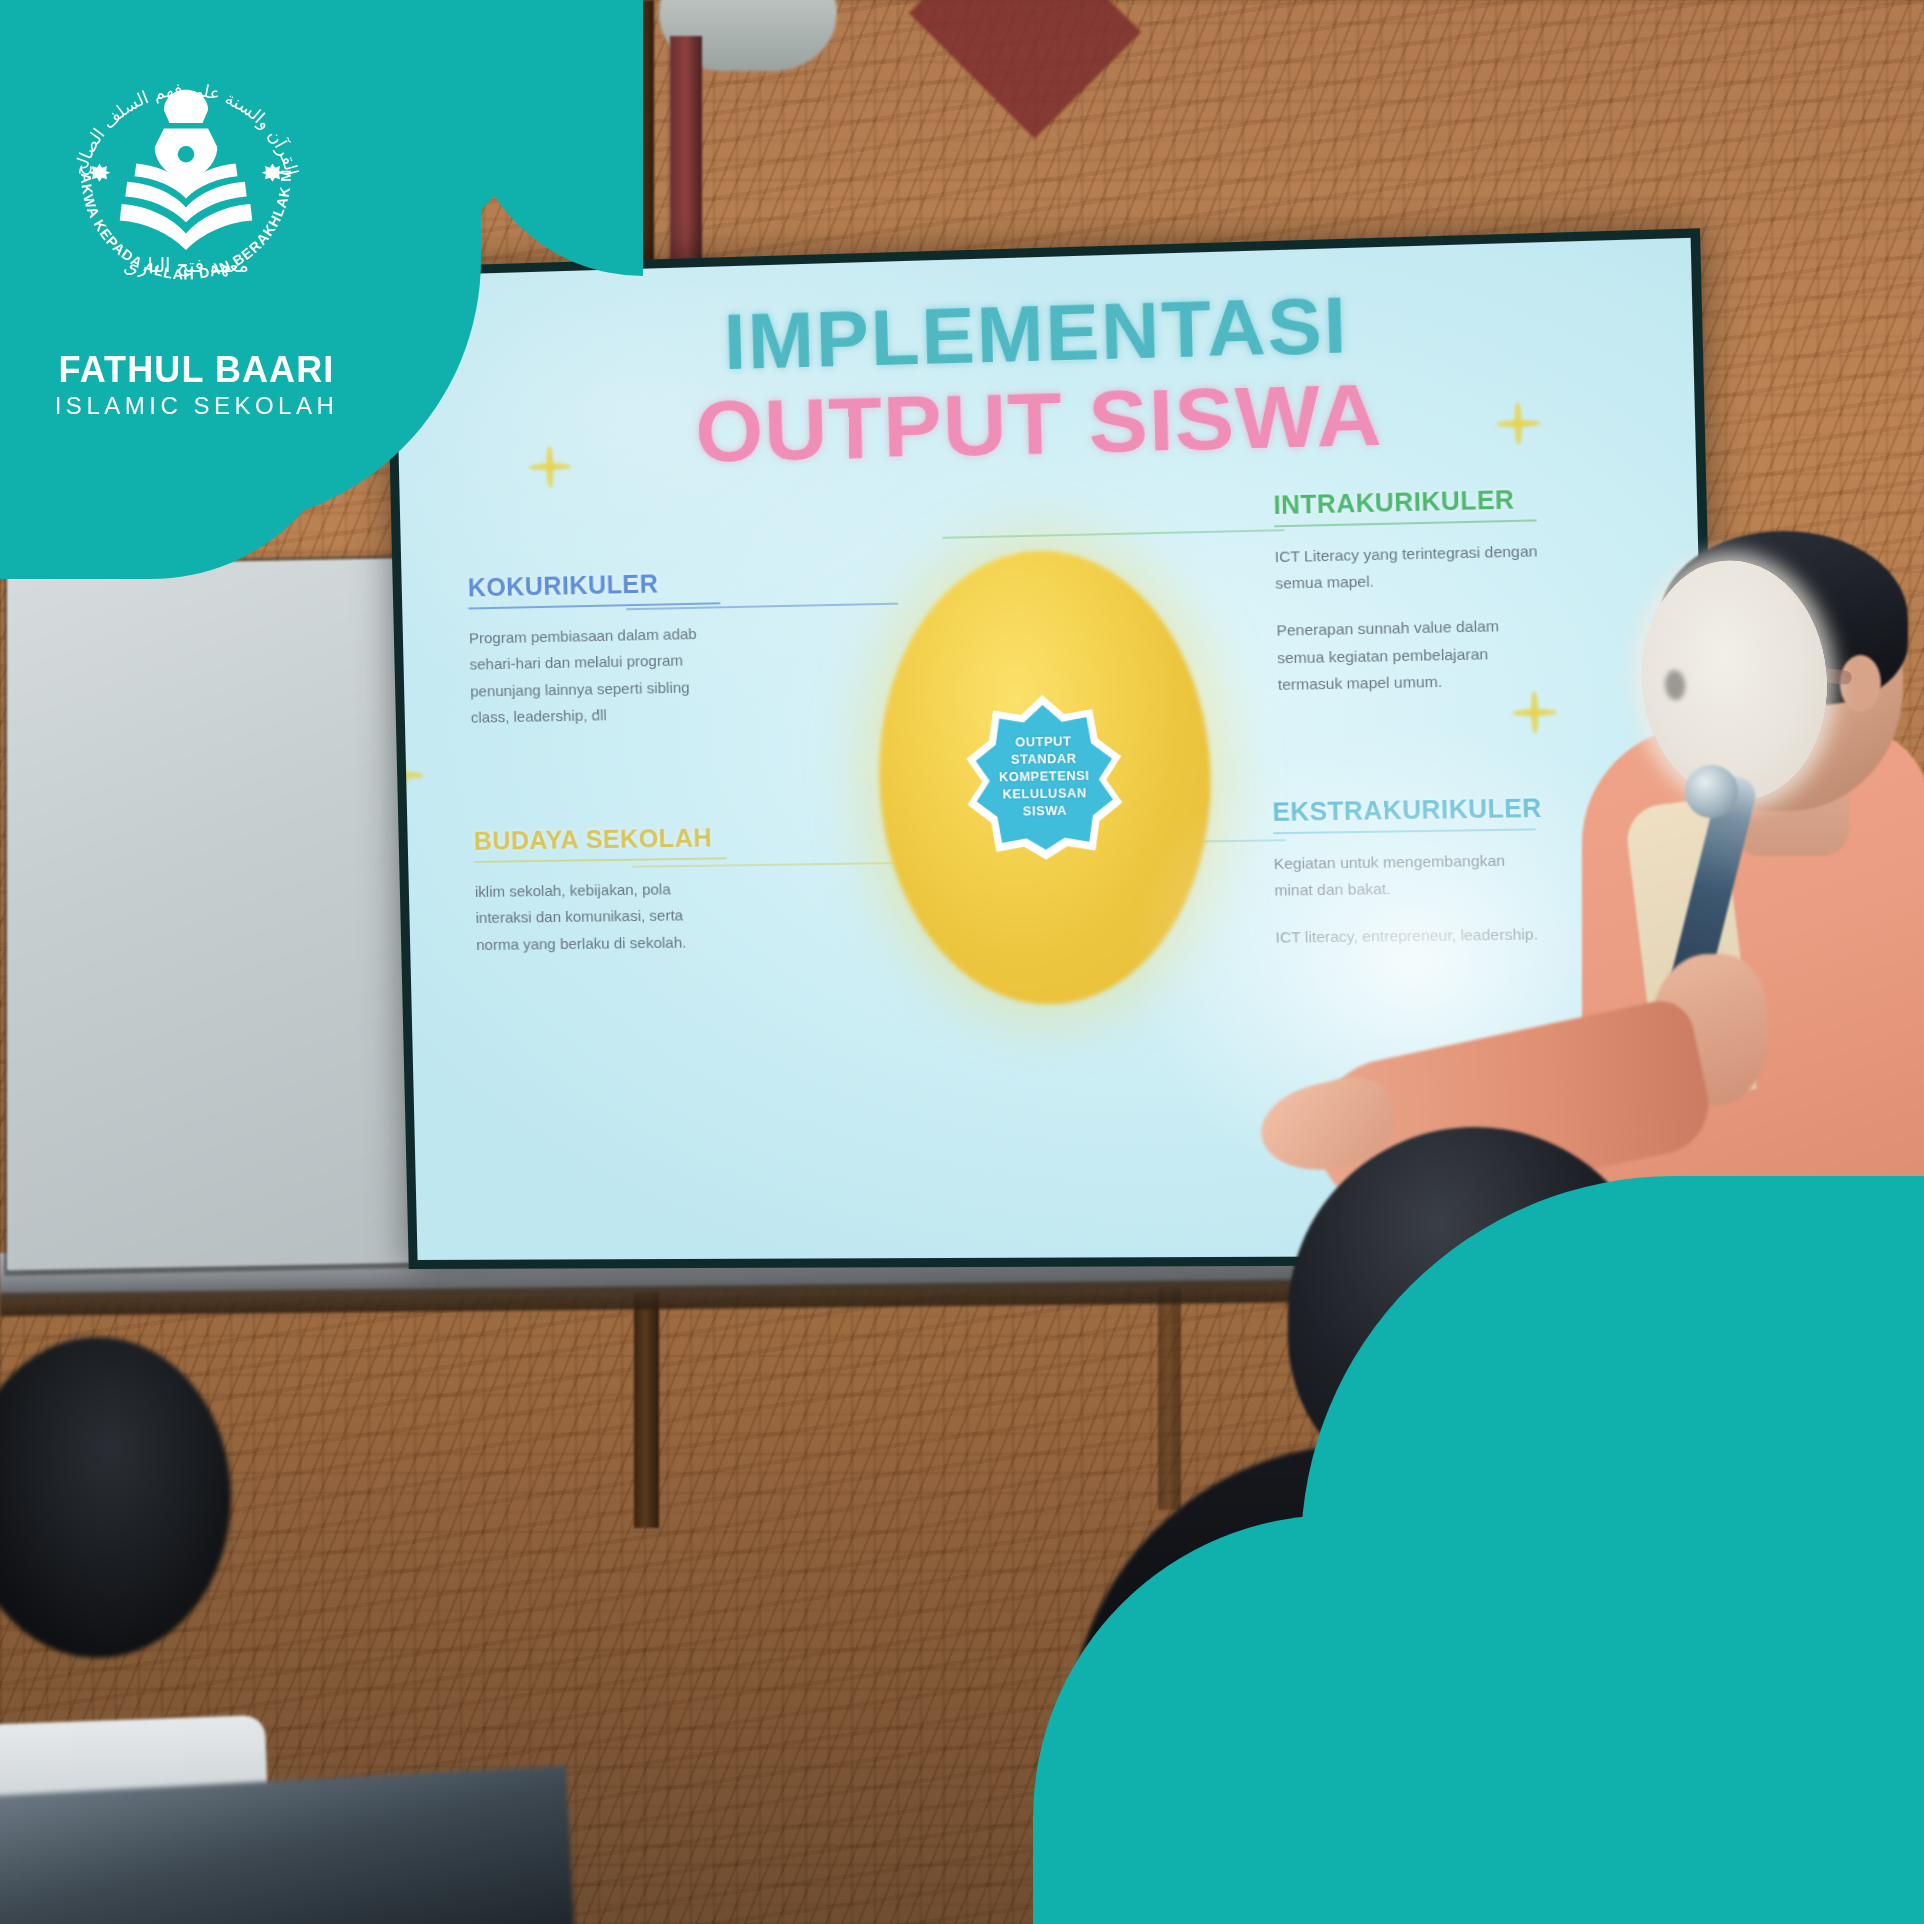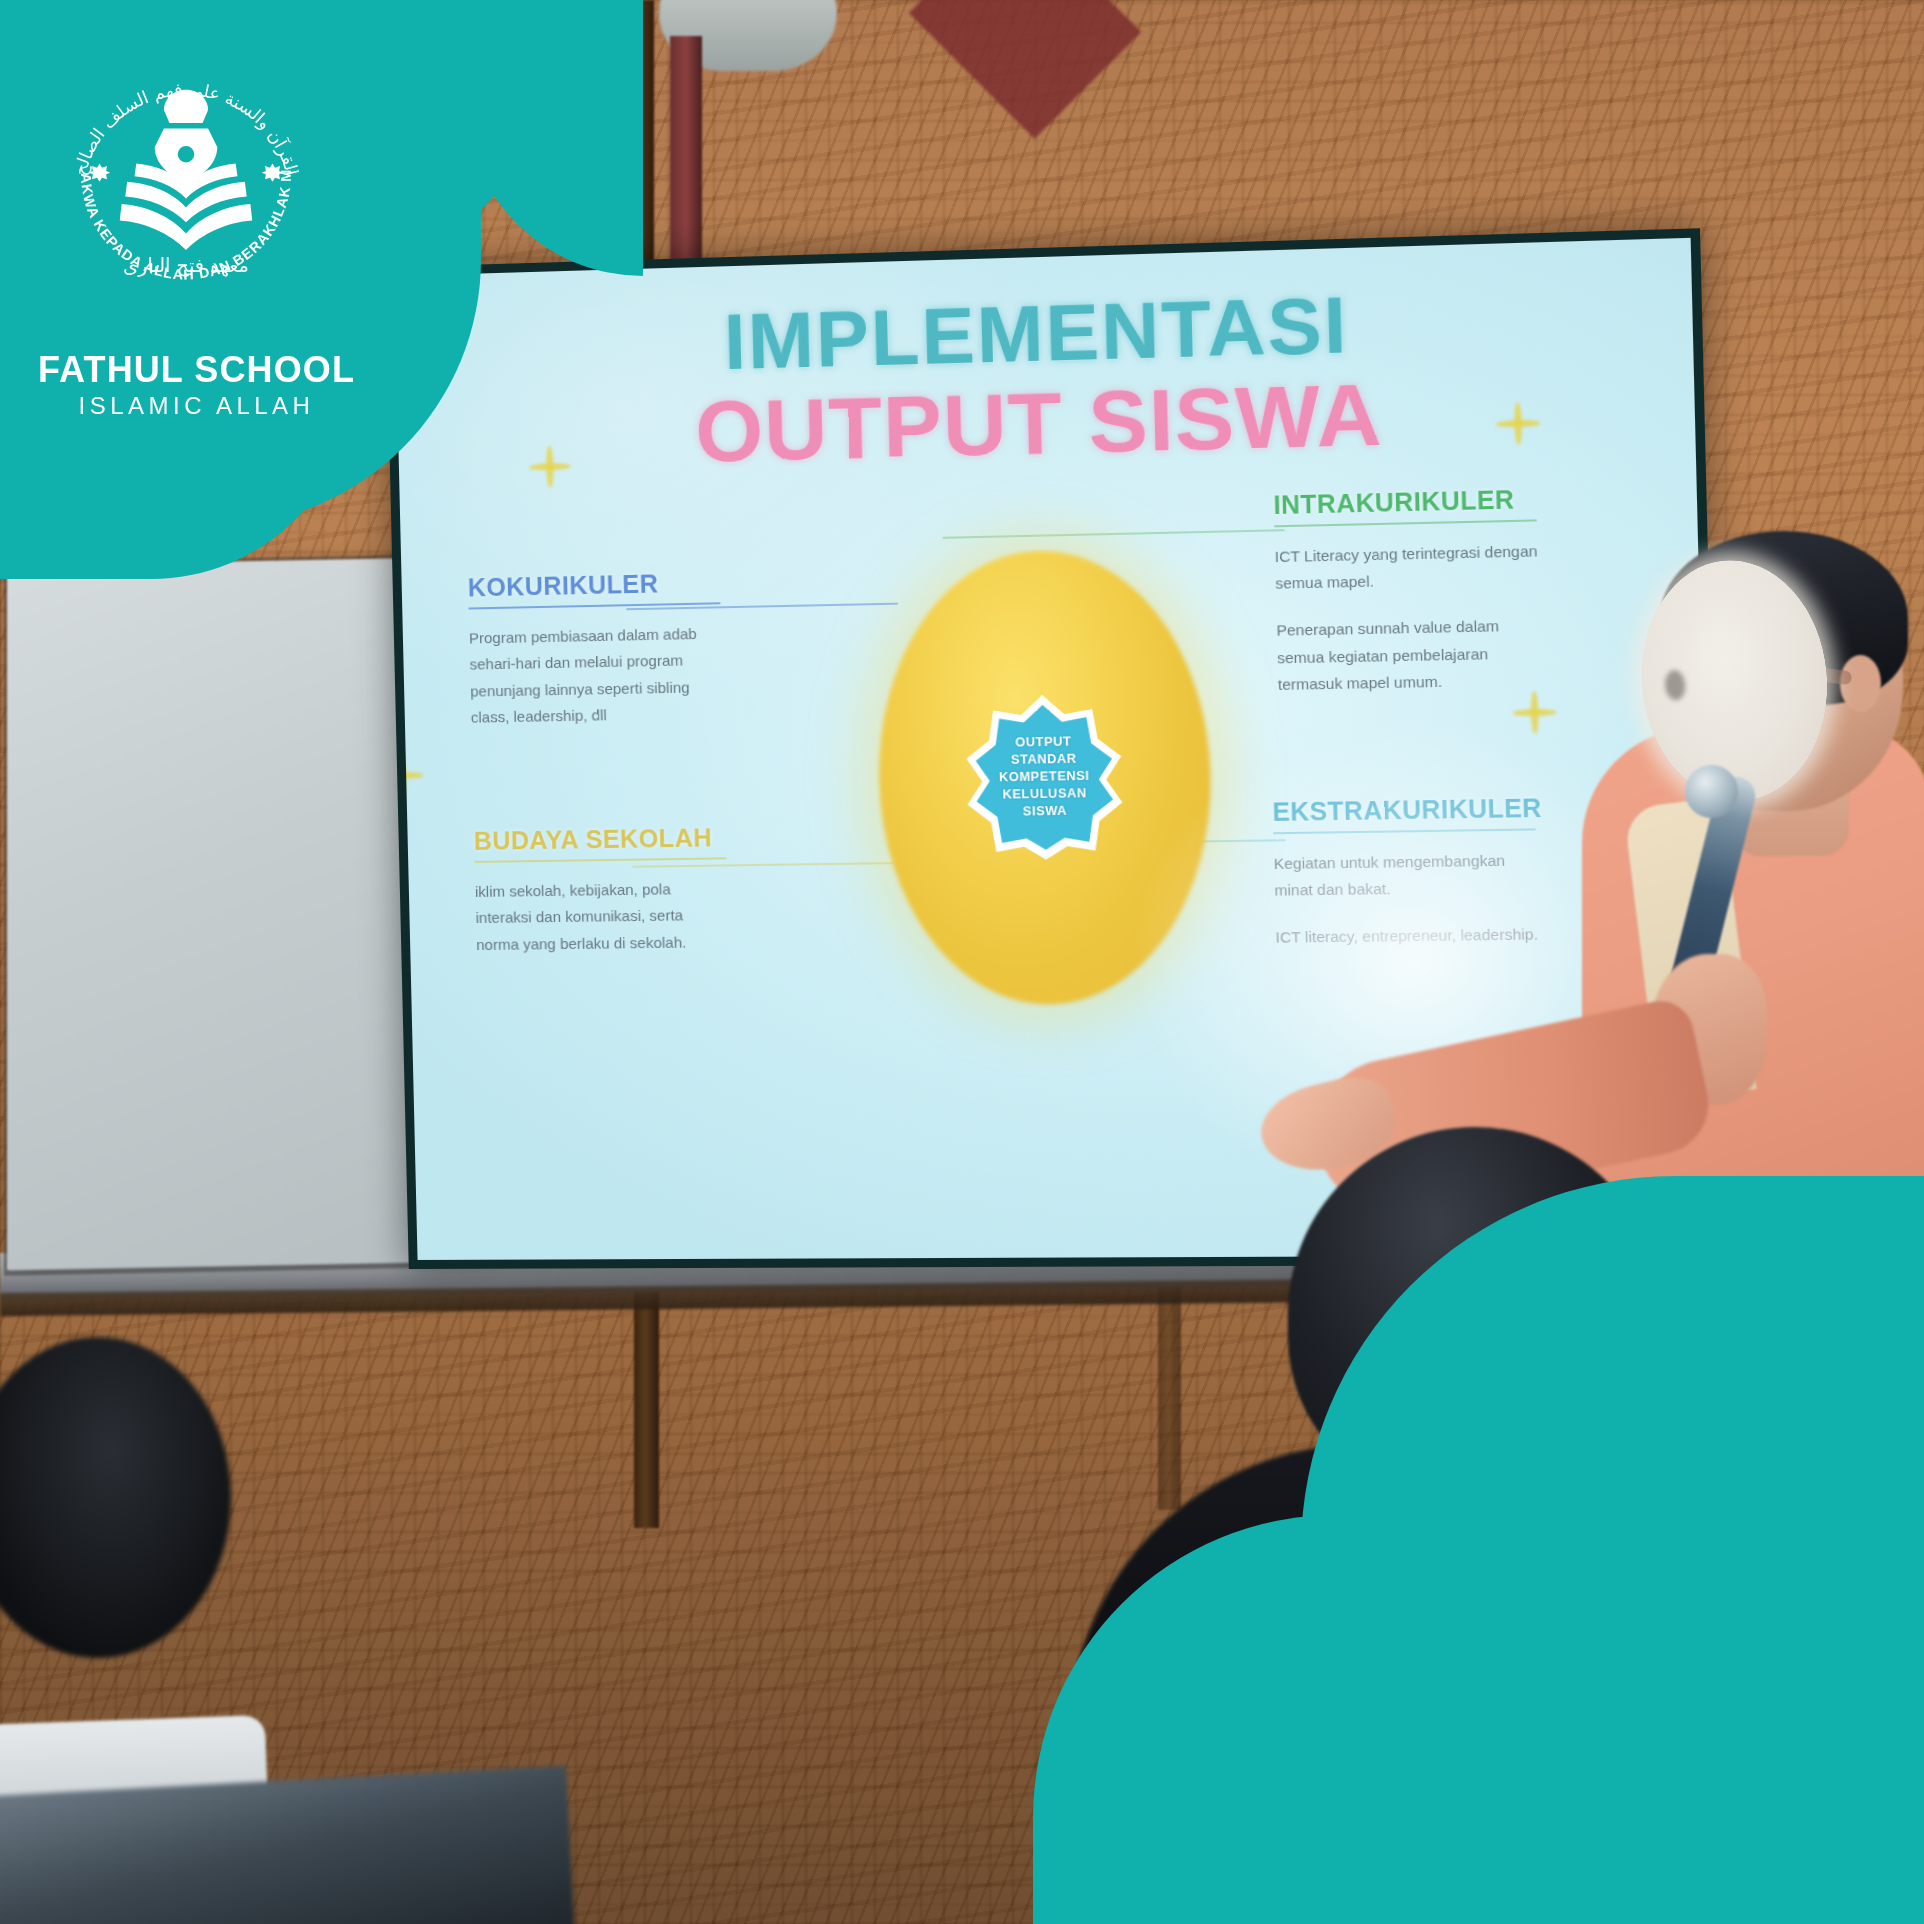--- a/index.html
+++ b/index.html
@@ -499,17 +499,17 @@
         <path d="M86,158 c26,2 50,12 64,28 l0,16 c-16,-16 -40,-26 -66,-28 Z"></path>
         <path d="M214,158 c-26,2 -50,12 -64,28 l0,16 c16,-16 40,-26 66,-28 Z"></path>
         <path d="M80,182 c28,2 54,14 70,32 l0,18 c-18,-18 -44,-30 -72,-32 Z"></path>
         <path d="M220,182 c-28,2 -54,14 -70,32 l0,18 c18,-18 44,-30 72,-32 Z"></path>
       </g>
 
       <text x="150" y="256" font-size="21" fill="#ffffff" text-anchor="middle" font-family="'DejaVu Sans', sans-serif">معهد فتح البارى</text>
     </svg>
   </div>
 
-  <div class="brand-name">FATHUL SCHOOL</div>
-  <div class="brand-sub">ISLAMIC ALLAH</div>
+  <div class="brand-name">FATHUL BAARI</div>
+  <div class="brand-sub">ISLAMIC SEKOLAH</div>
 
 </div>
 
 
 </body></html>

